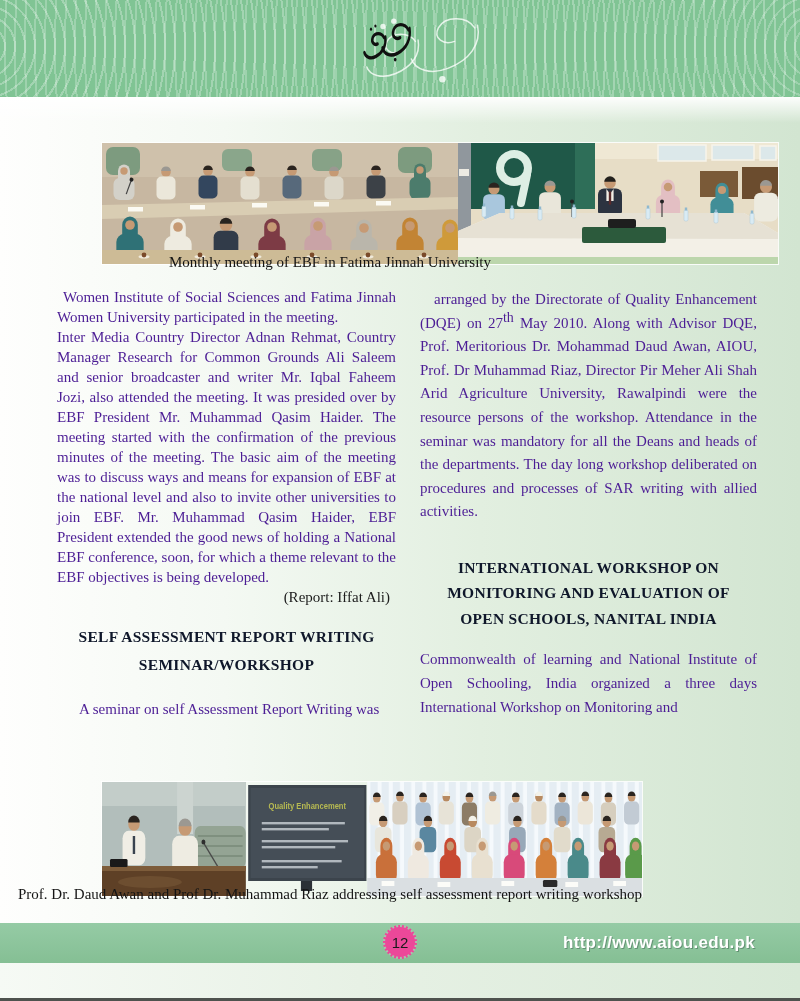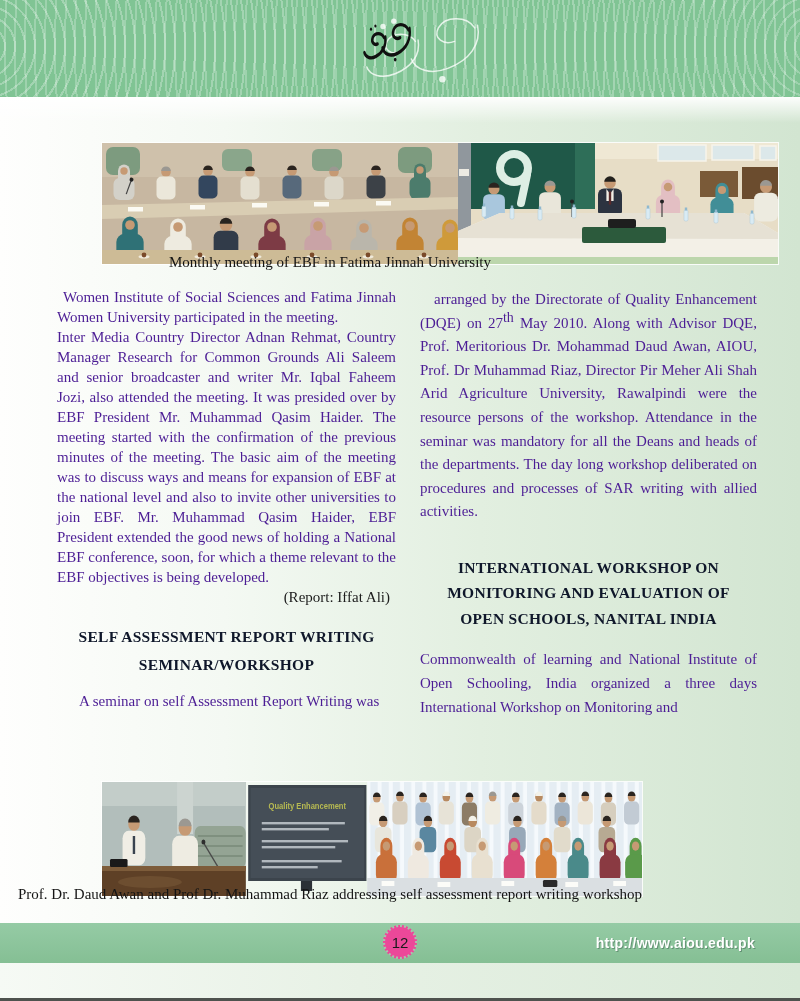--- a/index.html
+++ b/index.html
@@ -35,38 +35,38 @@
 
   
   .col{position:absolute;color:#1c1c1c;}
   .col-left{left:57px;top:287px;width:339px;}
   .col-right{left:420px;top:288px;width:337px;}
   .body-text{margin:0;font-size:15px;text-align:justify;color:#4c1d95;}
   .col-left .body-text{line-height:20px;}
   .col-right .body-text{line-height:23.6px;}
   .p1{text-indent:6px;}
   .pr1{text-indent:14px;}
-  .p3{text-indent:22px;margin-top:12px;}
+  .p3{text-indent:22px;margin-top:20px;}
   .report{margin:0;font-size:15px;line-height:20px;text-align:right;padding-right:6px;}
   sup{font-size:14px;line-height:0;}
   .orange-heading{margin:0;font-weight:bold;text-align:center;color:#0f172a;
     font-size:15.5px;letter-spacing:0.3px;}
   .orange-heading span{display:block;}
   .col-left .orange-heading{margin-top:16px;line-height:28px;}
   .col-right .orange-heading{margin-top:31px;line-height:25.5px;margin-bottom:17px;}
 
   
   .footer-band{position:absolute;left:0;top:923px;width:800px;height:40px;
     background:linear-gradient(180deg,#95cba5,#85bf94);}
   .page-badge{position:absolute;left:383px;top:925px;width:34px;height:34px;border-radius:50%;
     background:#ec4899;border:2px dotted #a9c4ae;box-sizing:border-box;
     display:flex;align-items:center;justify-content:center;
     font-family:"Liberation Sans",sans-serif;font-size:15px;color:#1a1a1a;}
   .site-url{position:absolute;right:45px;top:923px;height:40px;line-height:40px;
-    font-family:"Liberation Sans",sans-serif;font-weight:bold;font-size:14px;
+    font-family:"Liberation Sans",sans-serif;font-weight:bold;font-size:17px;
     color:#ffffff;text-decoration:none;letter-spacing:0.3px;
     text-shadow:1px 1px 0 rgba(70,105,85,0.55);cursor:pointer;}
   .footer-strip{position:absolute;left:0;top:963px;width:800px;height:35px;
     background:linear-gradient(90deg,#f6faf5 0%,#e7f1e5 45%,#d8e9d7 100%);}
   .bottom-edge{position:absolute;left:0;top:998px;width:800px;height:3px;background:#4e524e;}
 </style>
 </head>
 <body>
 
 <svg width="0" height="0" style="position:absolute">

